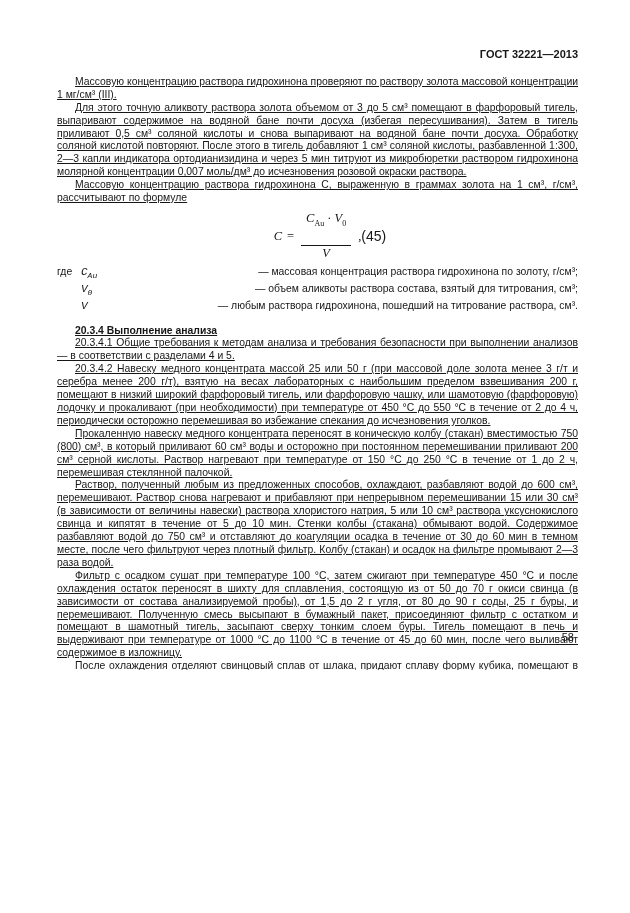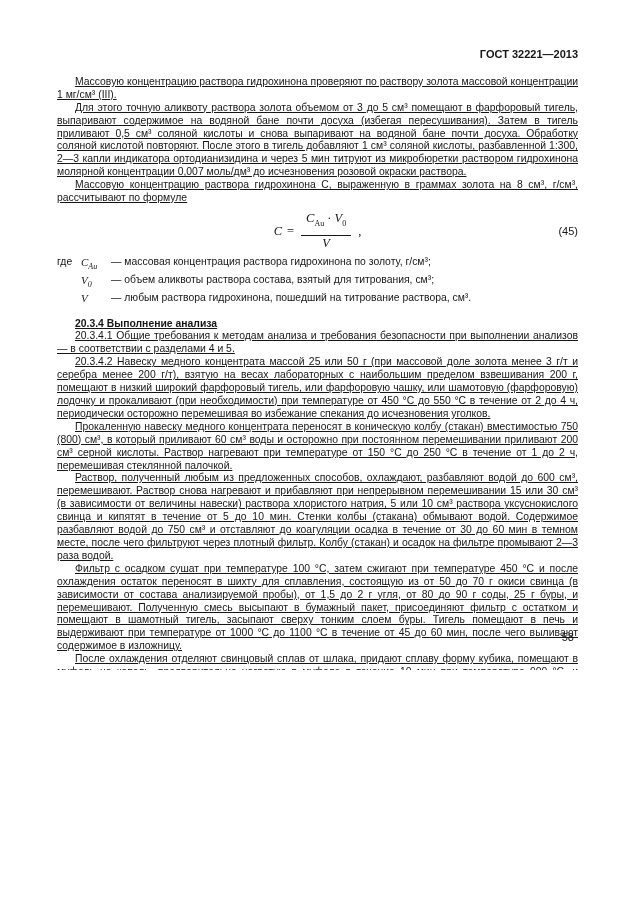--- a/index.html
+++ b/index.html
@@ -28,43 +28,43 @@
     text-decoration: underline;
   }
   p.para.bold { font-weight: bold; }
   .formula-row {
     display: flex;
     align-items: center;
     margin: 7px 0 6px 0;
     min-height: 34px;
   }
   .f-side { flex: 1; }
-  .f-right { flex: 1; text-align: right; font-size: 11px; }
+  .f-right { flex: 1; text-align: left; font-size: 14px; }
   .formula {
     font-family: "Liberation Serif", serif;
     font-size: 12.5px;
     display: inline-flex;
     align-items: center;
     gap: 5px;
   }
   .ivar { font-style: italic; font-family: "Liberation Serif", serif; }
   sub { font-size: 8px; vertical-align: sub; }
   .frac {
     display: inline-flex;
     flex-direction: column;
     text-align: center;
     margin: 0 2px;
   }
-  .frac .num { border-bottom: 1px solid #161616; padding: 0 5px 5px 5px; }
+  .frac .num { border-bottom: 1px solid #161616; padding: 0 5px 15px 5px; }
   .frac .den { padding-top: 1px; }
   .where-list { margin-bottom: 7px; }
   .wl-row { display: flex; }
   .wl-prefix { width: 24px; flex: none; }
-  .wl-var { width: 30px; flex: none; font-style: italic; font-family: Liberation Serif, serif; font-size: 11px; }
-  .wl-text { flex: 1; text-align: left; }
+  .wl-var { width: 30px; flex: none; font-style: italic; font-family: Liberation Mono, monospace; font-size: 11px; }
+  .wl-text { flex: 1; text-align: right; }
   .page-footer {
     position: absolute;
     bottom: 26px;
     right: 56px;
     font-size: 11px;
   }
 </style>
 </head>
 <body>
 
@@ -72,21 +72,21 @@
 
   <div class="doc-header">
     <span>ГОСТ 32221—2013</span>
   </div>
 
   <div>
 
     <div id="before-formula">
         <p class="para">Массовую концентрацию раствора гидрохинона проверяют по раствору золота массовой концентрации 1 мг/см³ (III).</p>
         <p class="para">Для этого точную аликвоту раствора золота объемом от 3 до 5 см³ помещают в фарфоровый тигель, выпаривают содержимое на водяной бане почти досуха (избегая пересушивания). Затем в тигель приливают 0,5 см³ соляной кислоты и снова выпаривают на водяной бане почти досуха. Обработку соляной кислотой повторяют. После этого в тигель добавляют 1 см³ соляной кислоты, разбавленной 1:300, 2—3 капли индикатора ортодианизидина и через 5 мин титруют из микробюретки раствором гидрохинона молярной концентрации 0,007 моль/дм³ до исчезновения розовой окраски раствора.</p>
-        <p class="para">Массовую концентрацию раствора гидрохинона C, выраженную в граммах золота на 8 см³, г/см³, рассчитывают по формуле</p>
+        <p class="para">Массовую концентрацию раствора гидрохинона C, выраженную в граммах золота на 1 см³, г/см³, рассчитывают по формуле</p>
       </div>
 
     <div class="formula-row">
       <span class="f-side"></span>
       <span class="formula">
         <span class="ivar">C</span>
         <span>=</span>
         <span class="frac">
           <span class="num"><span class="ivar">C</span><sub>Au</sub> <span>·</span> <span class="ivar">V</span><sub>0</sub></span>
           <span class="den"><span class="ivar">V</span></span>

